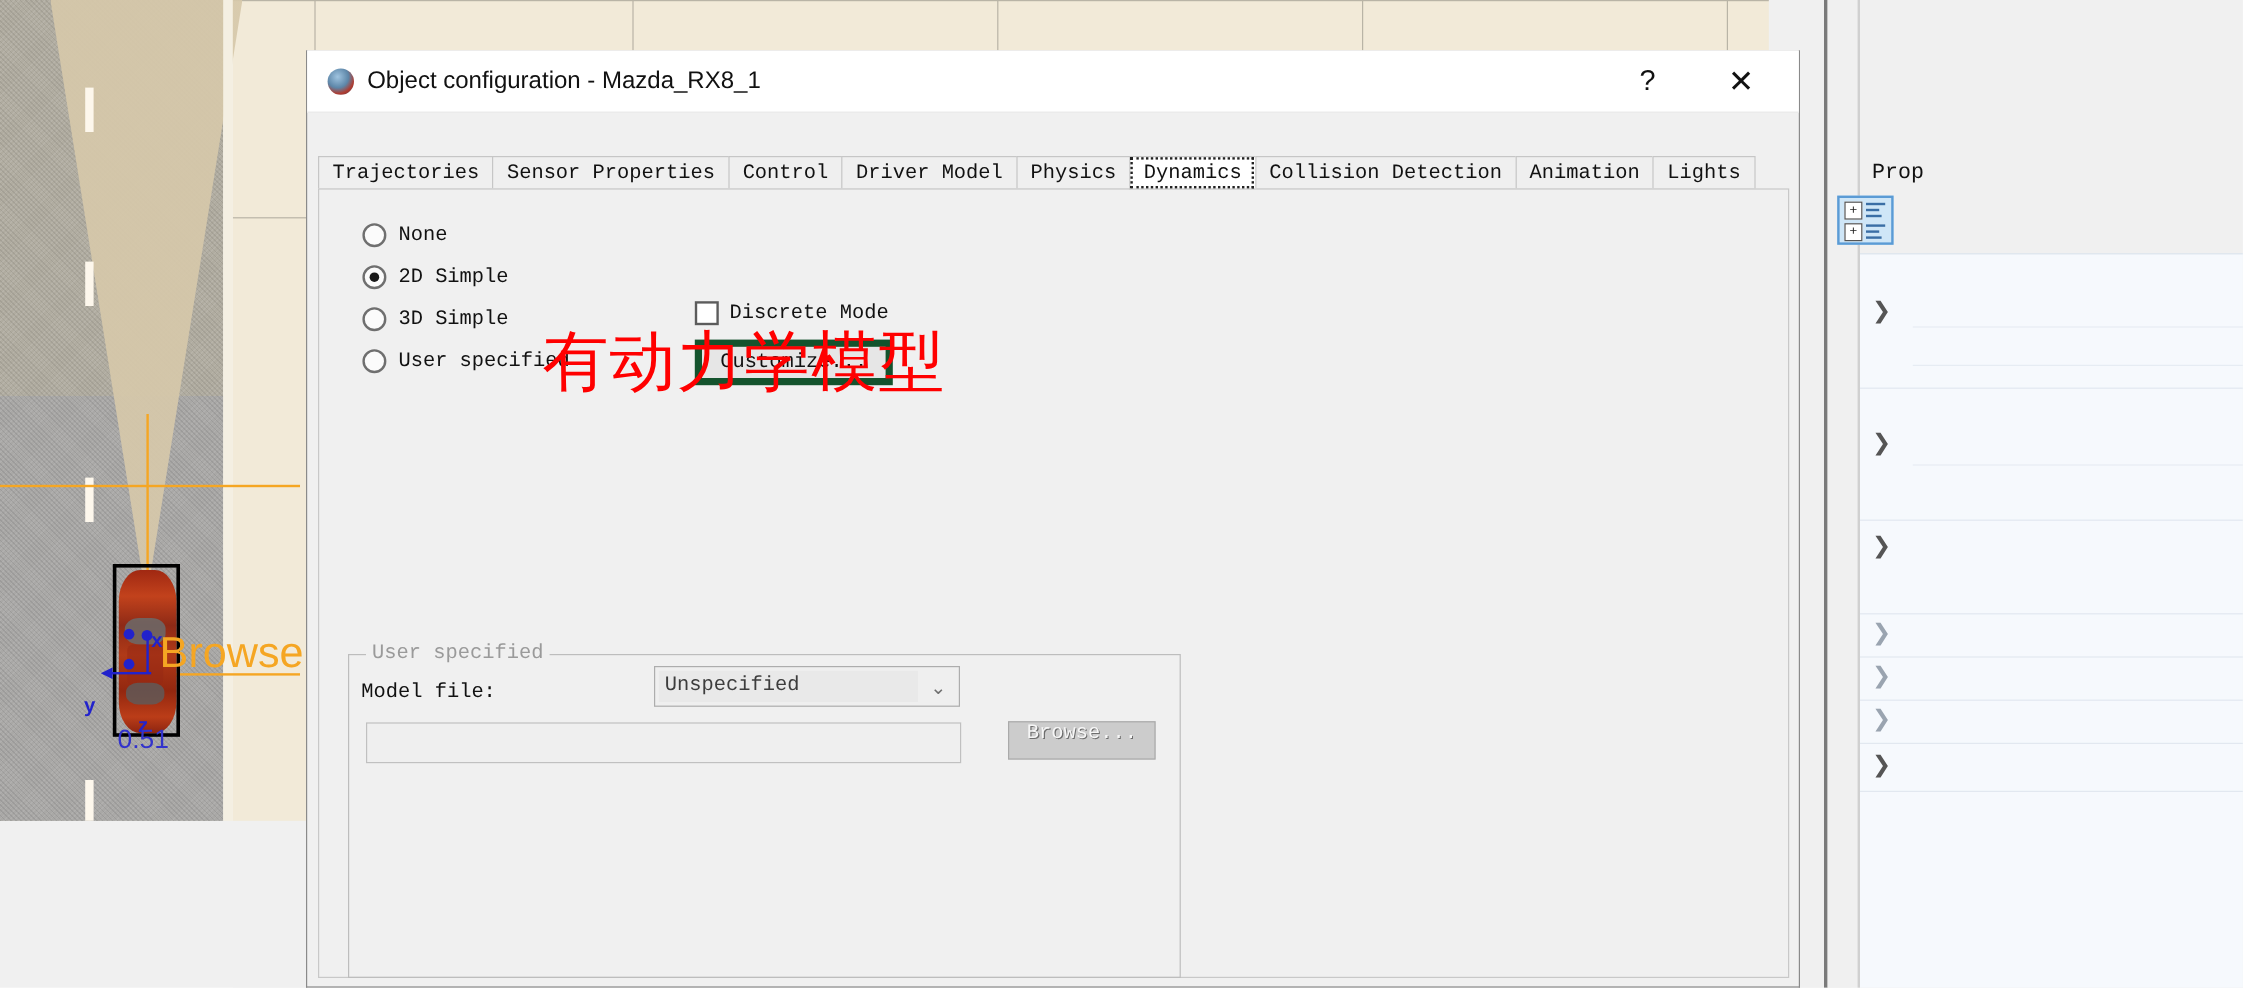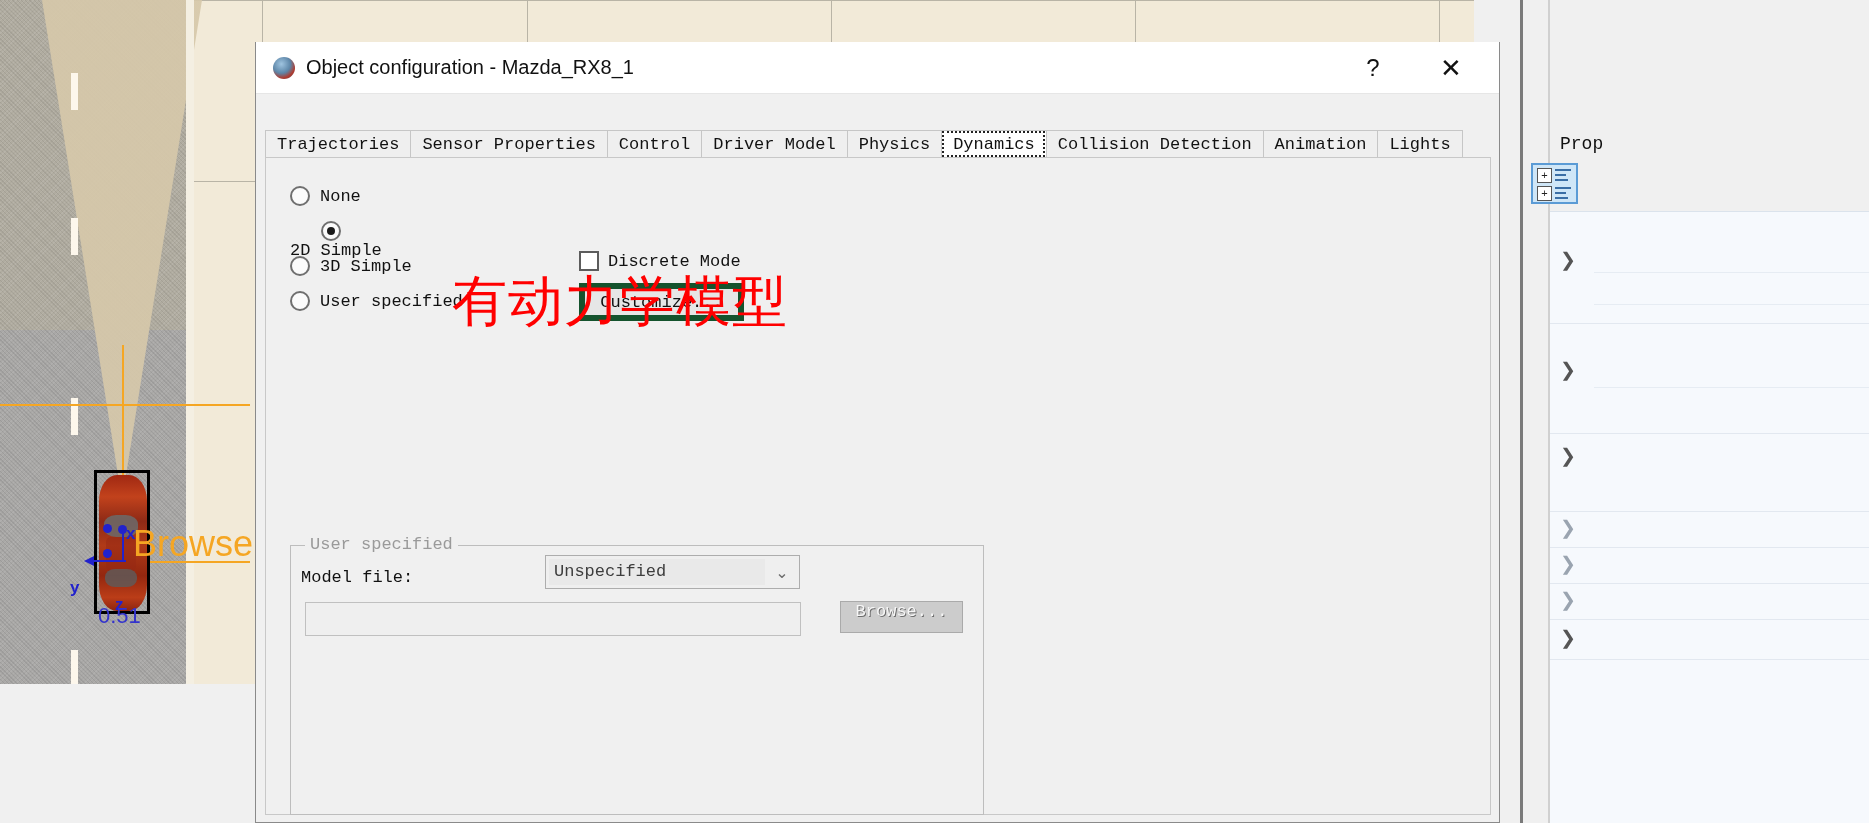--- a/index.html
+++ b/index.html
@@ -236,21 +236,21 @@
   }
   #tab-panel {
     position: absolute; left: 9px; top: 115px;
     width: 1226px; height: 658px;
     background: #f0f0f0;
     border: 1px solid #c8c8c8;
   }
 
   
   .radio-row {
-    position: absolute; left: 24px;
+    position: absolute; left: 36px;
     display: flex; align-items: center;
   }
   .radio-mark {
     width: 20px; height: 20px; border-radius: 50%;
     border: 2px solid #6f6f6f; background: #fbfbfb;
     margin-right: 10px; position: relative; flex: none;
   }
   .radio-mark.checked::after {
     content: ""; position: absolute;
     left: 4px; top: 4px; width: 8px; height: 8px;
@@ -472,21 +472,21 @@
     <div class="tab">Animation</div>
     <div class="tab">Lights</div>
   </div>
 
   <div id="tab-panel">
 
     <div class="radio-row" style="top:28px;">
       <span class="radio-mark"></span>
       <span class="radio-label">None</span>
     </div>
-    <div class="radio-row" style="top:63px;flex-direction:column;">
+    <div class="radio-row" style="top:63px;">
       <span class="radio-mark checked"></span>
       <span class="radio-label">2D Simple</span>
     </div>
     <div class="radio-row" style="top:98px;">
       <span class="radio-mark"></span>
       <span class="radio-label">3D Simple</span>
     </div>
     <div class="radio-row" style="top:133px;">
       <span class="radio-mark"></span>
       <span class="radio-label">User specified</span>

